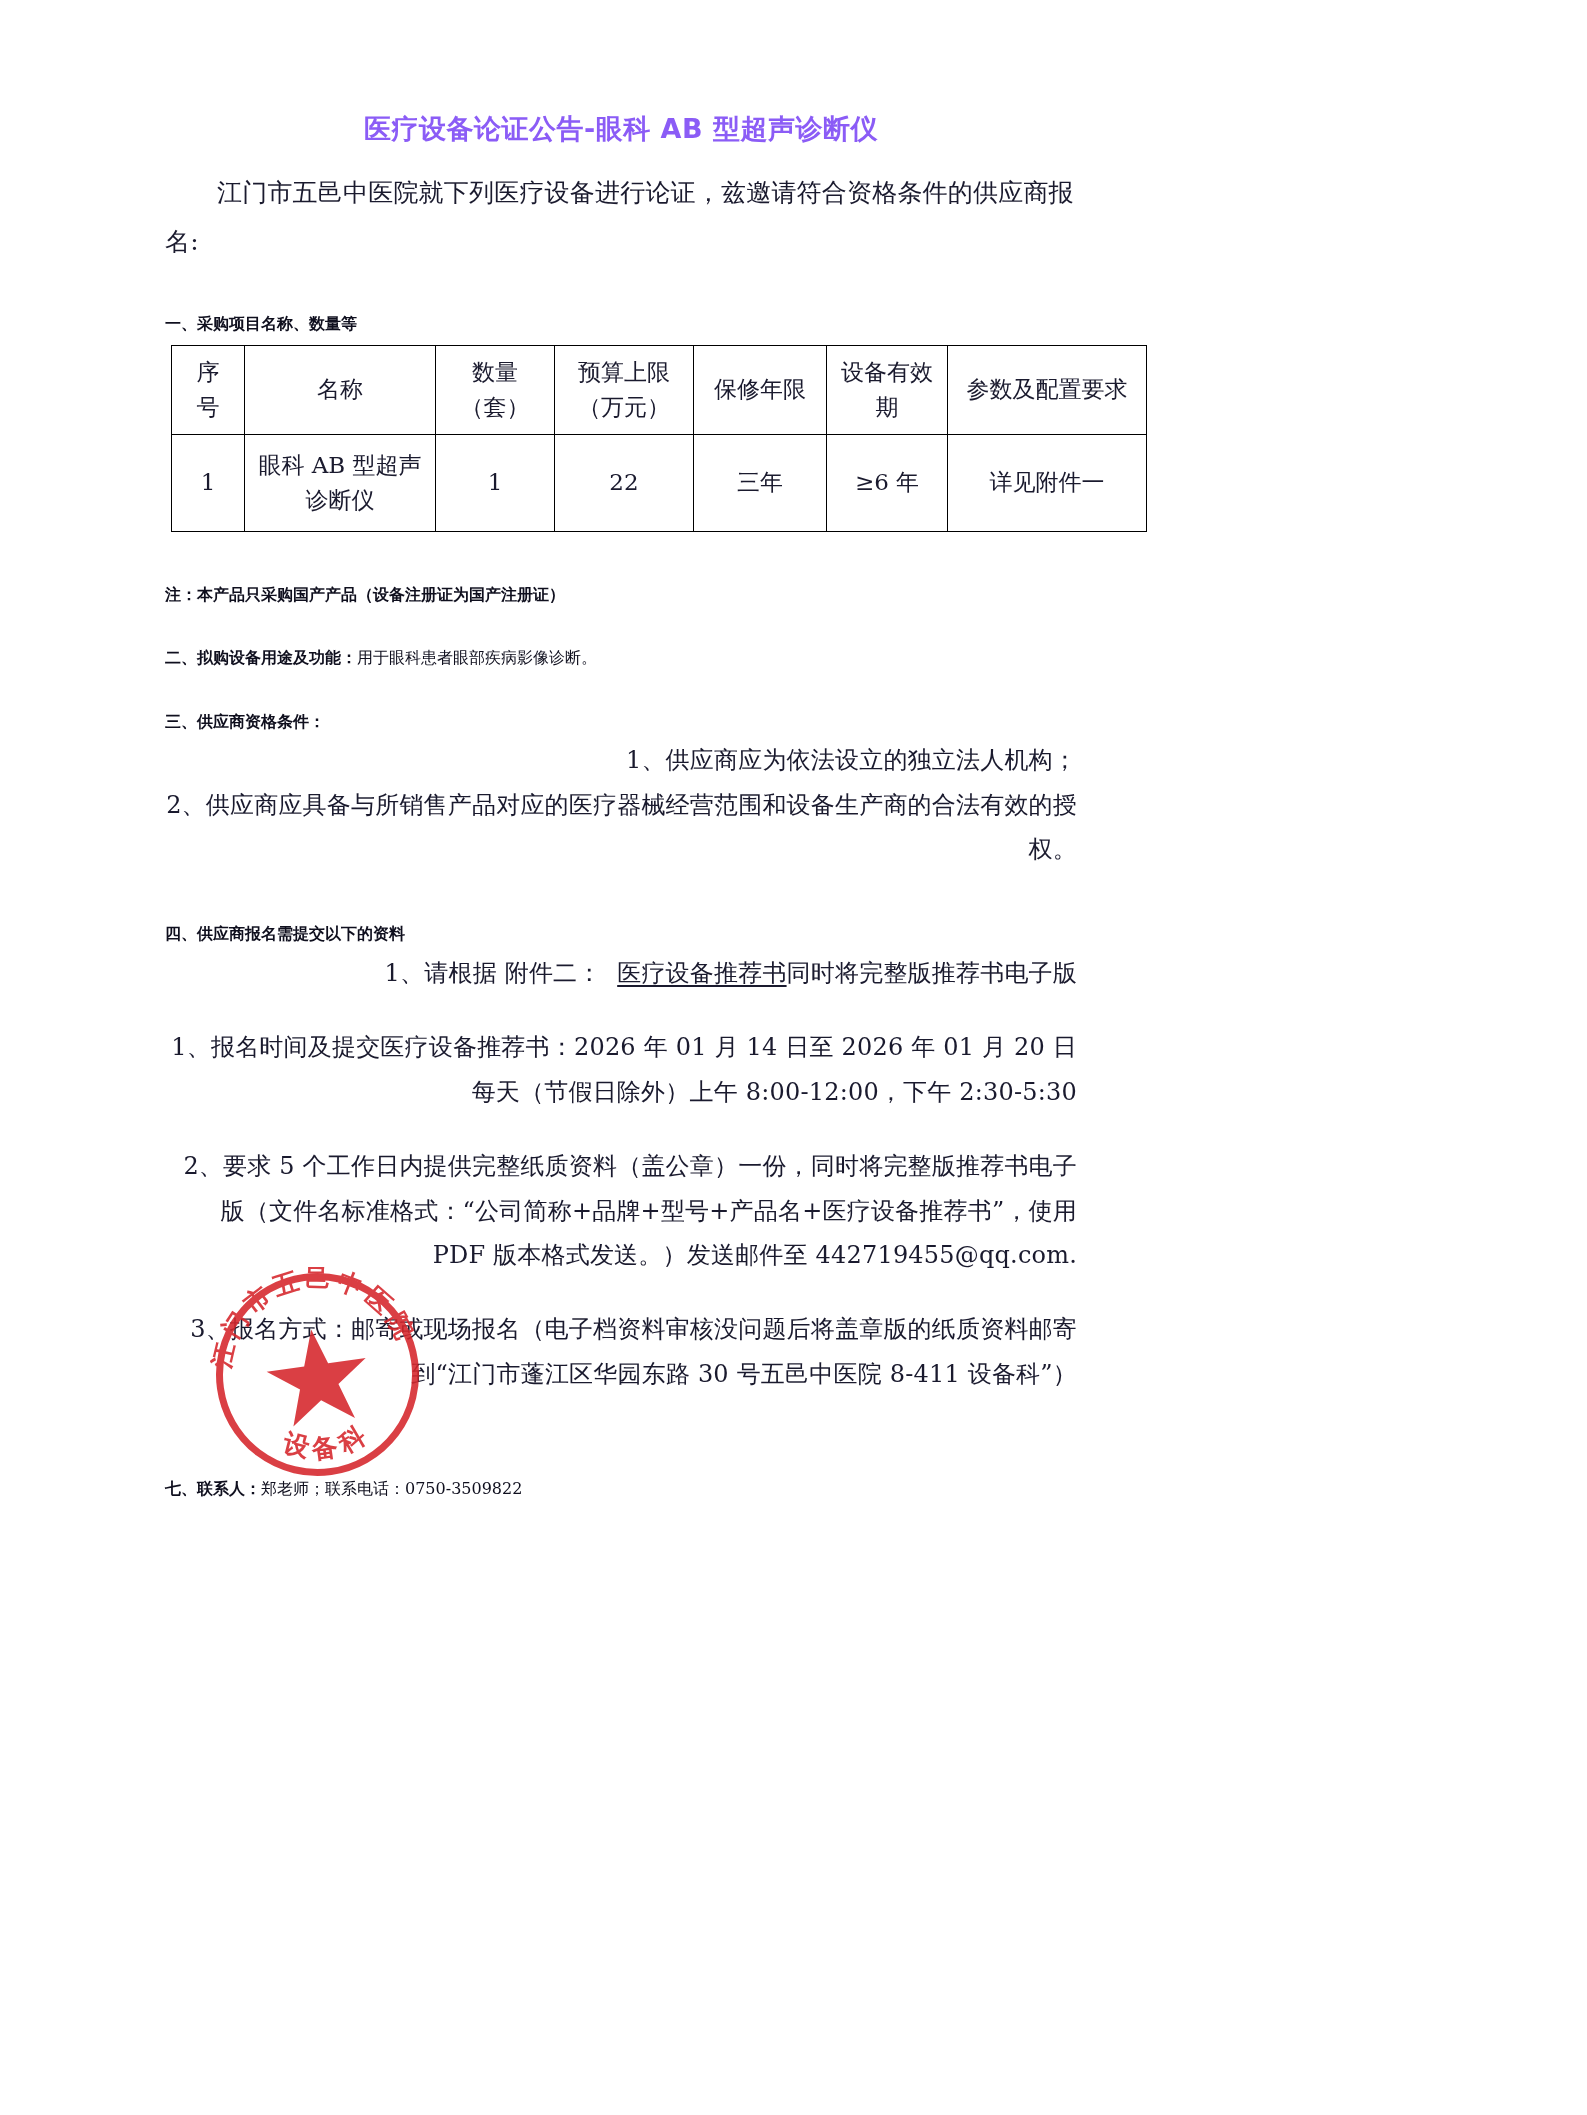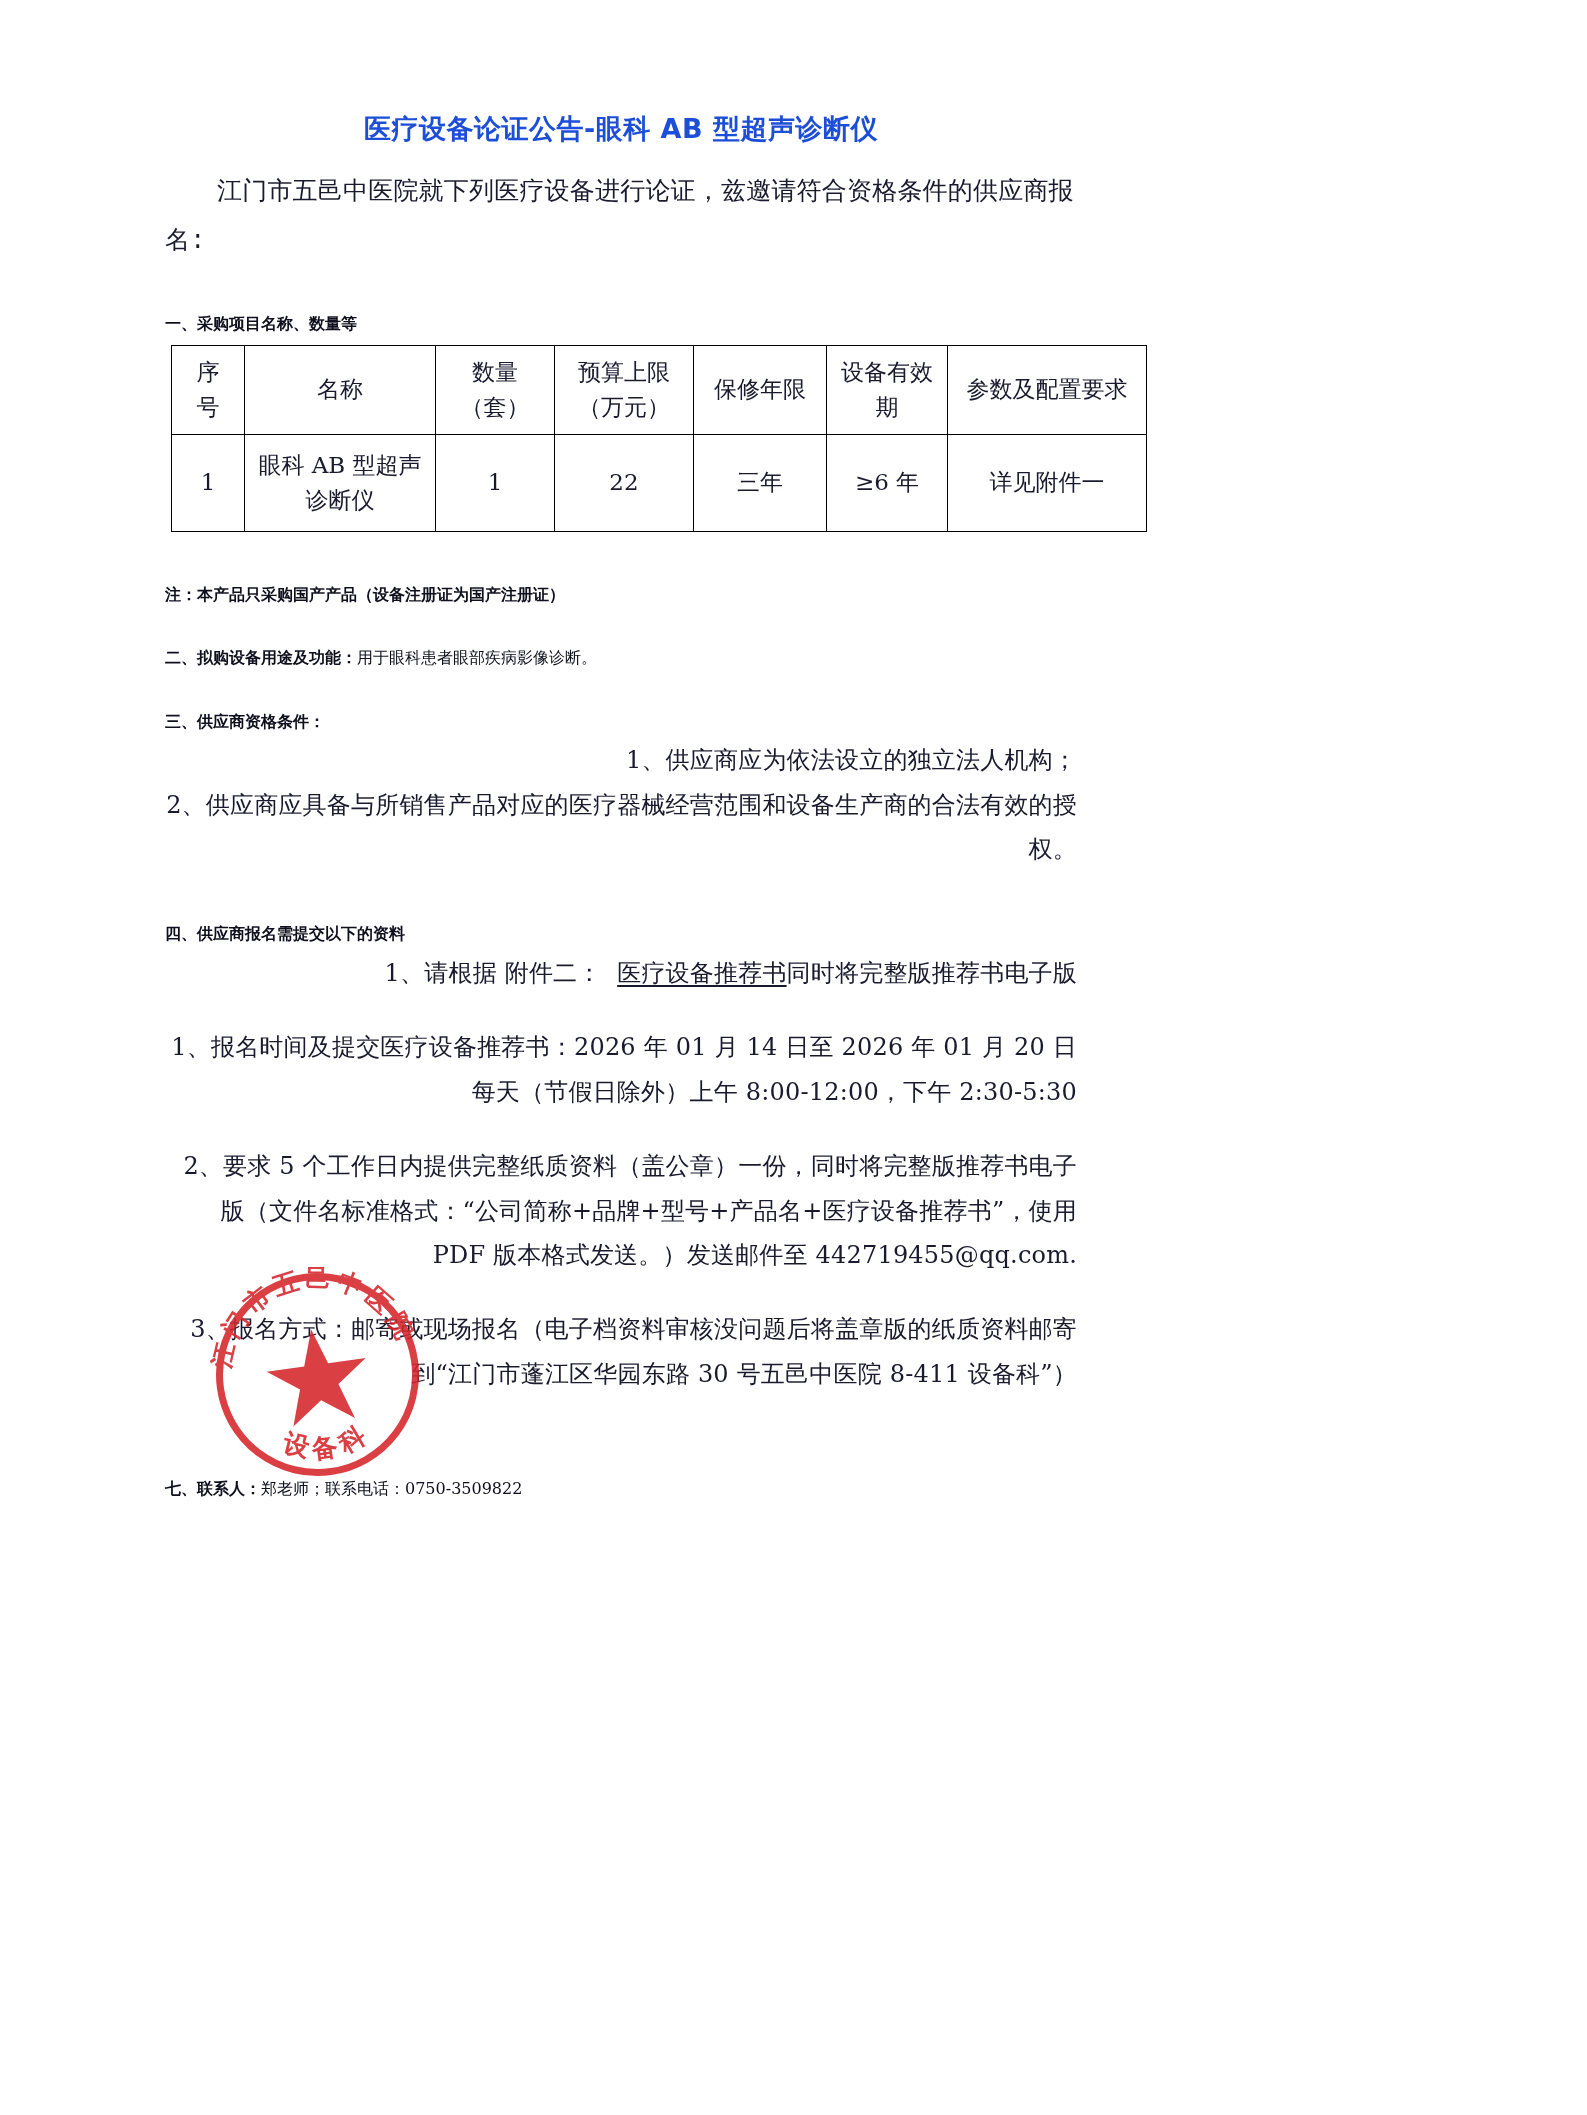--- a/index.html
+++ b/index.html
@@ -32,31 +32,30 @@
   
   .doc-title {
     text-align: center;
     font-family: "DejaVu Sans", "Liberation Sans", sans-serif;
     font-weight: bold;
     font-size: 27px;
     letter-spacing: 0.5px;
     line-height: 1.35;
     margin: 0 0 10px 0;
     padding-top: 16px;
-    color: #1d4ed8;
+    color: #8b5cf6;
   }
 
   
   .intro {
     font-size: 25px;
     line-height: 1.95;
     text-indent: 52px;
     margin: 22px 0 10px 0;
     letter-spacing: 0.2px;
-    font-family: Liberation Mono, monospace;
   }
 
   
   .sec-head {
     font-family: "DejaVu Sans", "Liberation Sans", sans-serif;
     font-weight: bold;
     font-size: 16px;
     line-height: 1.85;
     margin: 18px 0 2px 0;
     color: #0f0f1e;

